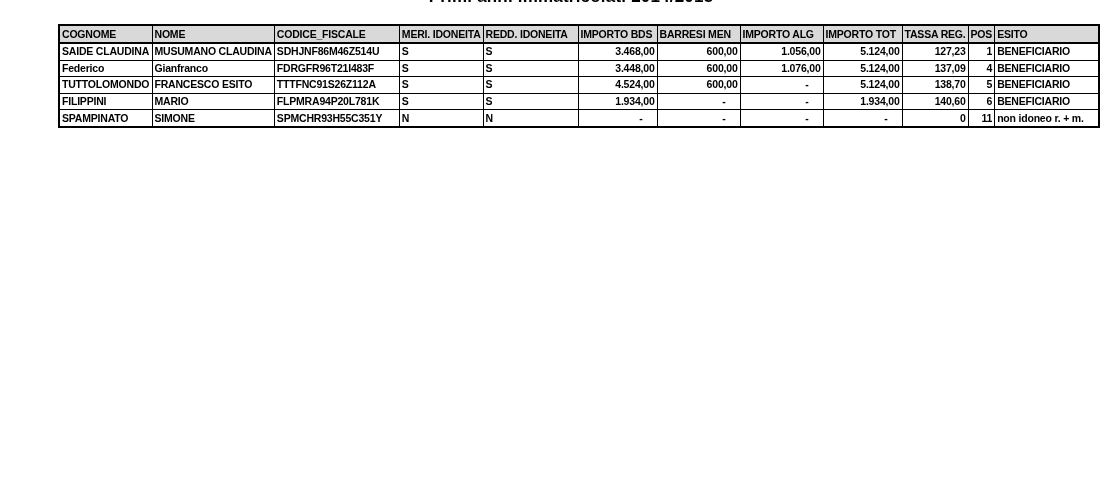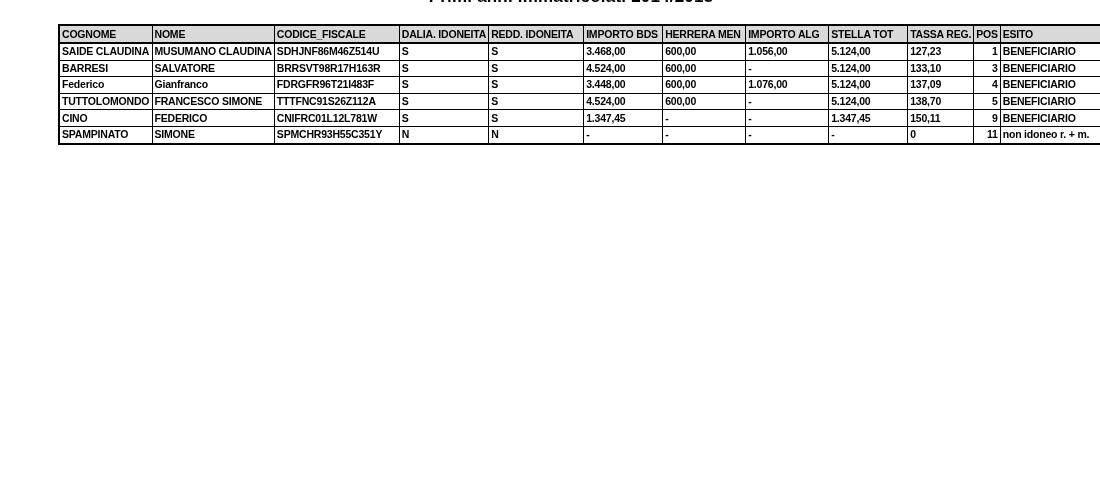--- a/index.html
+++ b/index.html
@@ -41,21 +41,21 @@
     height:15.6px;
     line-height:15px;
     vertical-align:middle;
   }
   table.grid thead th{
     background:#d9d9d9;
     text-align:left;
     border-bottom:2px solid #000;
     height:16px;
   }
-  td.num{ text-align:left; padding-right:4px; }
+  td.num{ text-align:right; padding-right:4px; }
   td.num.dash{ padding-right:14px; }
   td.pos{ text-align:right; padding-right:2px; }
   td.txt{ text-align:left; }
 </style>
 </head>
 <body>
 
 <div class="page">
 
   <div class="doc-title">Primi anni immatricolati 2014/2015</div>
@@ -73,26 +73,26 @@
       <col style="width:79px">
       <col style="width:65px">
       <col style="width:26px">
       <col style="width:104px">
     </colgroup>
     <thead>
       <tr>
           <th>COGNOME</th>
           <th>NOME</th>
           <th>CODICE_FISCALE</th>
-          <th>DALIA. IDONEITA</th>
+          <th>MERI. IDONEITA</th>
           <th>REDD. IDONEITA</th>
           <th>IMPORTO BDS</th>
-          <th>HERRERA MEN</th>
+          <th>BARRESI MEN</th>
           <th>IMPORTO ALG</th>
-          <th>STELLA TOT</th>
+          <th>IMPORTO TOT</th>
           <th>TASSA REG.</th>
           <th>POS</th>
           <th>ESITO</th>
         </tr>
     </thead>
     <tbody>
         <tr>
           <td class="txt">SAIDE CLAUDINA</td>
           <td class="txt">MUSUMANO CLAUDINA</td>
           <td class="txt">SDHJNF86M46Z514U</td>
@@ -100,73 +100,59 @@
           <td class="txt">S</td>
           <td class="num">3.468,00</td>
           <td class="num">600,00</td>
           <td class="num">1.056,00</td>
           <td class="num">5.124,00</td>
           <td class="num">127,23</td>
           <td class="pos">1</td>
           <td class="txt">BENEFICIARIO</td>
         </tr>
         <tr>
-          <td class="txt">BARRESI</td>
-          <td class="txt">SALVATORE</td>
-          <td class="txt">BRRSVT98R17H163R</td>
-          <td class="txt">S</td>
-          <td class="txt">S</td>
-          <td class="num">4.524,00</td>
-          <td class="num">600,00</td>
-          <td class="num dash">-</td>
-          <td class="num">5.124,00</td>
-          <td class="num">133,10</td>
-          <td class="pos">3</td>
-          <td class="txt">BENEFICIARIO</td>
-        </tr>
-        <tr>
           <td class="txt">Federico</td>
           <td class="txt">Gianfranco</td>
           <td class="txt">FDRGFR96T21I483F</td>
           <td class="txt">S</td>
           <td class="txt">S</td>
           <td class="num">3.448,00</td>
           <td class="num">600,00</td>
           <td class="num">1.076,00</td>
           <td class="num">5.124,00</td>
           <td class="num">137,09</td>
           <td class="pos">4</td>
           <td class="txt">BENEFICIARIO</td>
         </tr>
         <tr>
           <td class="txt">TUTTOLOMONDO</td>
-          <td class="txt">FRANCESCO SIMONE</td>
+          <td class="txt">FRANCESCO ESITO</td>
           <td class="txt">TTTFNC91S26Z112A</td>
           <td class="txt">S</td>
           <td class="txt">S</td>
           <td class="num">4.524,00</td>
           <td class="num">600,00</td>
           <td class="num dash">-</td>
           <td class="num">5.124,00</td>
           <td class="num">138,70</td>
           <td class="pos">5</td>
           <td class="txt">BENEFICIARIO</td>
         </tr>
         <tr>
-          <td class="txt">CINO</td>
-          <td class="txt">FEDERICO</td>
-          <td class="txt">CNIFRC01L12L781W</td>
+          <td class="txt">FILIPPINI</td>
+          <td class="txt">MARIO</td>
+          <td class="txt">FLPMRA94P20L781K</td>
           <td class="txt">S</td>
           <td class="txt">S</td>
-          <td class="num">1.347,45</td>
+          <td class="num">1.934,00</td>
           <td class="num dash">-</td>
           <td class="num dash">-</td>
-          <td class="num">1.347,45</td>
-          <td class="num">150,11</td>
-          <td class="pos">9</td>
+          <td class="num">1.934,00</td>
+          <td class="num">140,60</td>
+          <td class="pos">6</td>
           <td class="txt">BENEFICIARIO</td>
         </tr>
         <tr>
           <td class="txt">SPAMPINATO</td>
           <td class="txt">SIMONE</td>
           <td class="txt">SPMCHR93H55C351Y</td>
           <td class="txt">N</td>
           <td class="txt">N</td>
           <td class="num dash">-</td>
           <td class="num dash">-</td>

